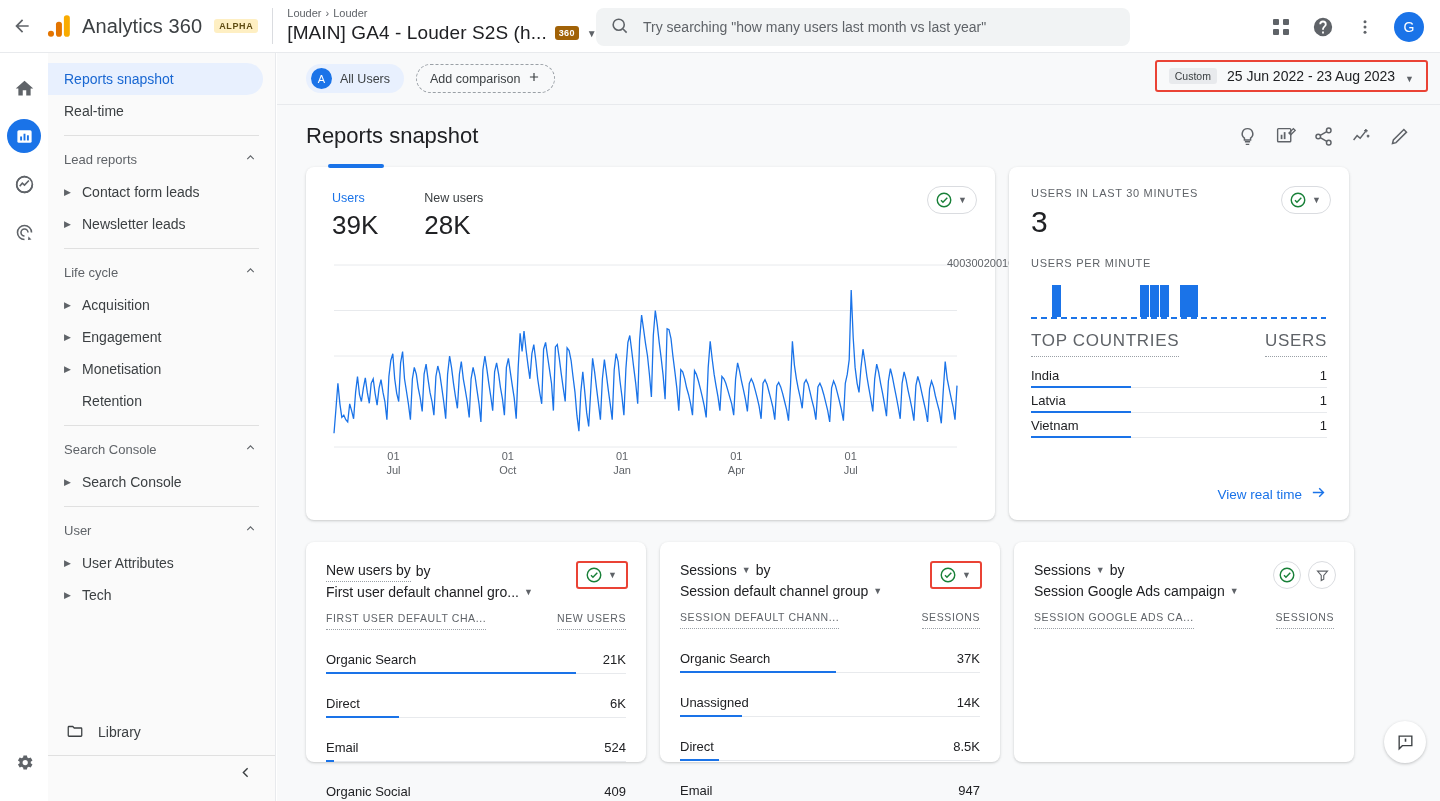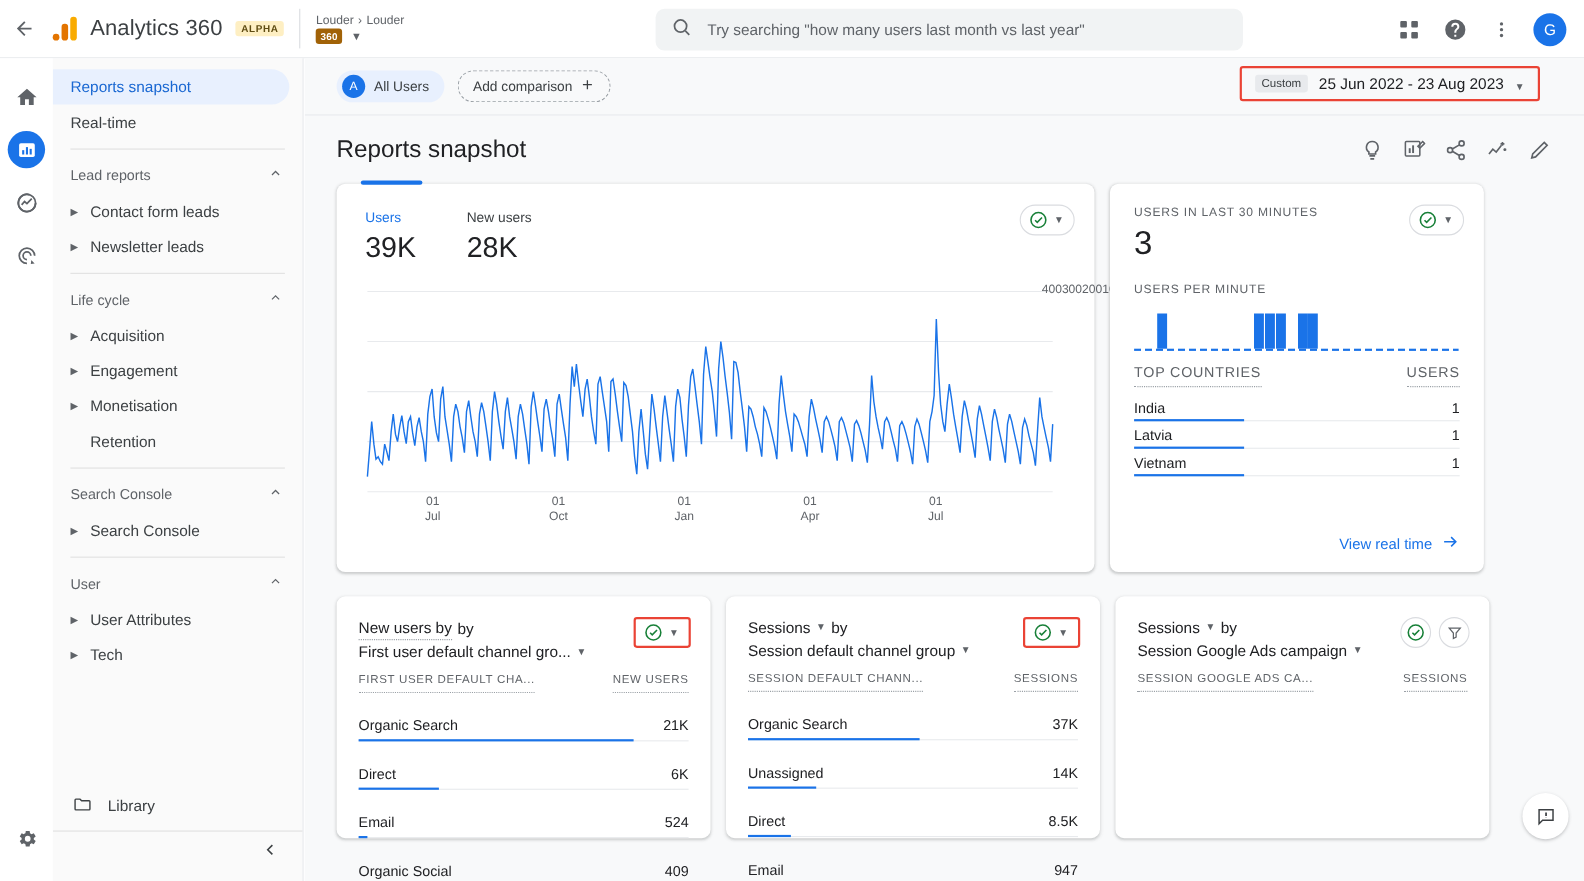--- a/index.html
+++ b/index.html
@@ -137,21 +137,21 @@
   .chip-dot {
     width: 21px; height: 21px; border-radius: 50%; background: #1a73e8; color: #fff;
     font-size: 11px; display: flex; align-items: center; justify-content: center;
   }
   .chip-allusers span.t { font-size: 12.5px; color: #3c4043; }
   .chip-add {
     display: flex; align-items: center; gap: 7px; border: 1px dashed #9aa0a6;
     border-radius: 16px; padding: 5px 13px; font-size: 12.5px; color: #3c4043; cursor: pointer;
   }
   .daterange {
-    position: absolute; right: 40px; top: 7px;
+    position: absolute; right: 12px; top: 7px;
     display: flex; align-items: flex-end; gap: 10px;
     border: 2px solid #ea4335; border-radius: 3px;
     padding: 6px 12px; cursor: pointer; background: #f8f9fa;
   }
   .custom-tag {
     font-size: 10.5px; background: #e8eaed; color: #3c4043;
     padding: 2px 6px; border-radius: 3px;
   }
   .daterange .dr { font-size: 14px; color: #202124; }
 
@@ -215,21 +215,21 @@
   .rt-big { font-size: 30px; color: #202124; line-height: 42px; margin-top: 2px; }
   .rt-label2 { font-size: 11px; color: #5f6368; letter-spacing: .7px; margin-top: 14px; }
   .upm { position: relative; height: 44px; margin-top: 6px; }
   .upm-baseline {
     position: absolute; bottom: 0; left: 0; width: 295px; height: 2px;
     background: repeating-linear-gradient(to right,#1a73e8 0 6px,transparent 6px 10px);
   }
   .upm-bar { position: absolute; bottom: 2px; width: 9px; background: #1a73e8; }
   .tbl { margin-top: 12px; }
   .tbl-head {
-    display: flex; justify-content: space-between; font-size: 13px; color: #5f6368;
+    display: flex; justify-content: space-between; font-size: 17px; color: #5f6368;
     letter-spacing: .7px; padding-bottom: 6px;
     border-bottom: 1px dotted #9aa0a6;
   }
   .tbl-head .th { border-bottom: 1px dotted #9aa0a6; padding-bottom: 5px; }
   .row {
     display: flex; justify-content: space-between; align-items: center;
     font-size: 13px; color: #202124; height: 25px; position: relative;
     border-bottom: 1px solid #e8eaed;
   }
   .row .rv { color: #202124; font-size: 13px; }
@@ -294,20 +294,21 @@
 
   <div class="vdiv"></div>
 
   <div class="prop-block">
     <div class="breadcrumb">
       <span>Louder</span>
       <span>›</span>
       <span>Louder</span>
     </div>
     <div class="prop-row">
+      <span class="prop-title">[MAIN] GA4 - Louder S2S (h...</span>
       <span class="badge360">360</span>
       <span class="caret">▼</span>
     </div>
   </div>
 
   <div class="searchbar">
     <span>
       <svg width="19" height="19" viewBox="0 0 24 24" fill="none" stroke="#5f6368" stroke-width="2">
           <circle cx="11" cy="11" r="7"></circle>
           <path d="M16.5 16.5L21 21"></path>

